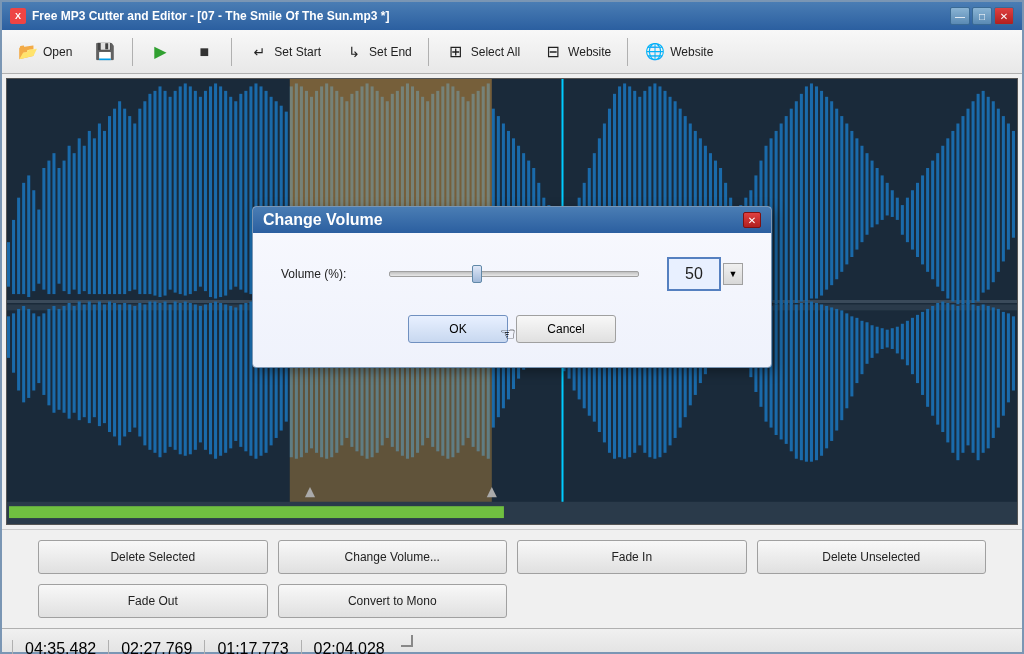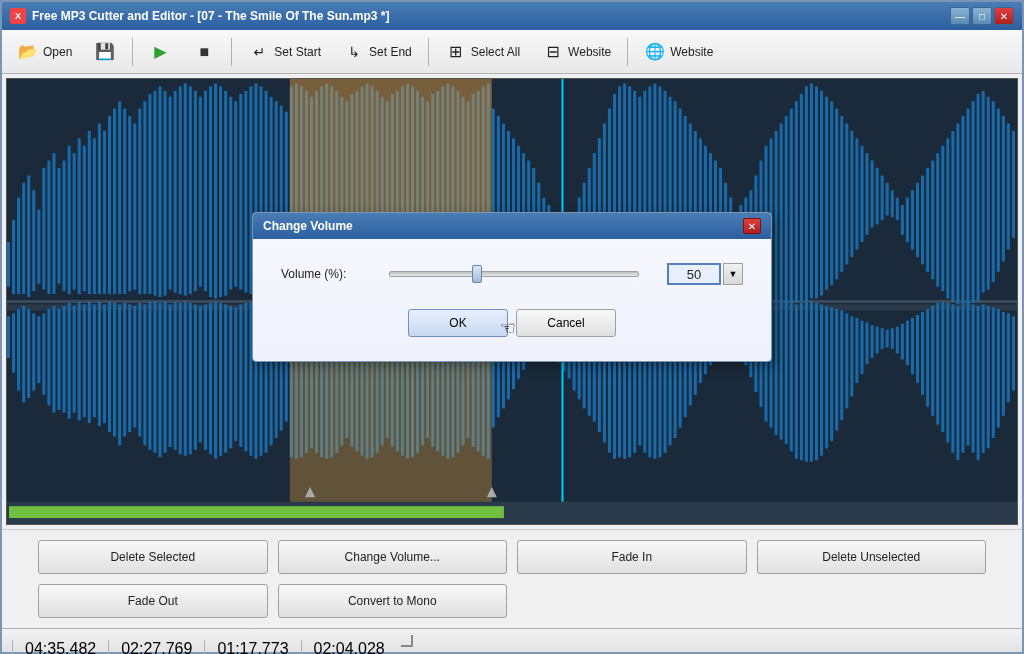--- a/index.html
+++ b/index.html
@@ -214,21 +214,21 @@
       background: linear-gradient(to bottom, #4a7db4, #2b5fa0);
       color: white;
       height: 26px;
       display: flex;
       align-items: center;
       padding: 0 10px;
       justify-content: space-between;
       border-radius: 3px 3px 0 0;
     }
     .dialog-title {
-      font-size: 12px;
+      font-size: 16px;
       font-weight: bold;
     }
     .dialog-close-btn {
       width: 18px;
       height: 16px;
       background: linear-gradient(to bottom, #e04040, #b02020);
       border: 1px solid #801010;
       border-radius: 2px;
       color: white;
       font-size: 10px;
@@ -272,24 +272,24 @@
       border-radius: 2px;
       cursor: pointer;
     }
     .volume-input-group {
       display: flex;
       align-items: center;
       gap: 2px;
     }
     .volume-input {
       width: 54px;
-      height: 22px;
+      height: 34px;
       border: 2px solid #5580c0;
       background: #e8f0ff;
-      font-size: 13px;
+      font-size: 16px;
       text-align: center;
       color: #222;
       padding: 2px;
     }
     .volume-dropdown-btn {
       width: 20px;
       height: 22px;
       background: linear-gradient(to bottom, #f0f0f0, #d8d8d8);
       border: 1px solid #a0a0a0;
       display: flex;

